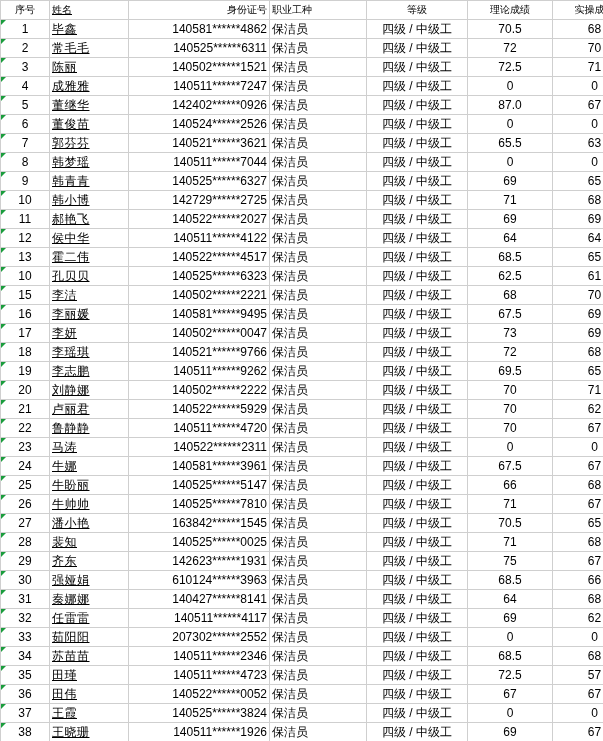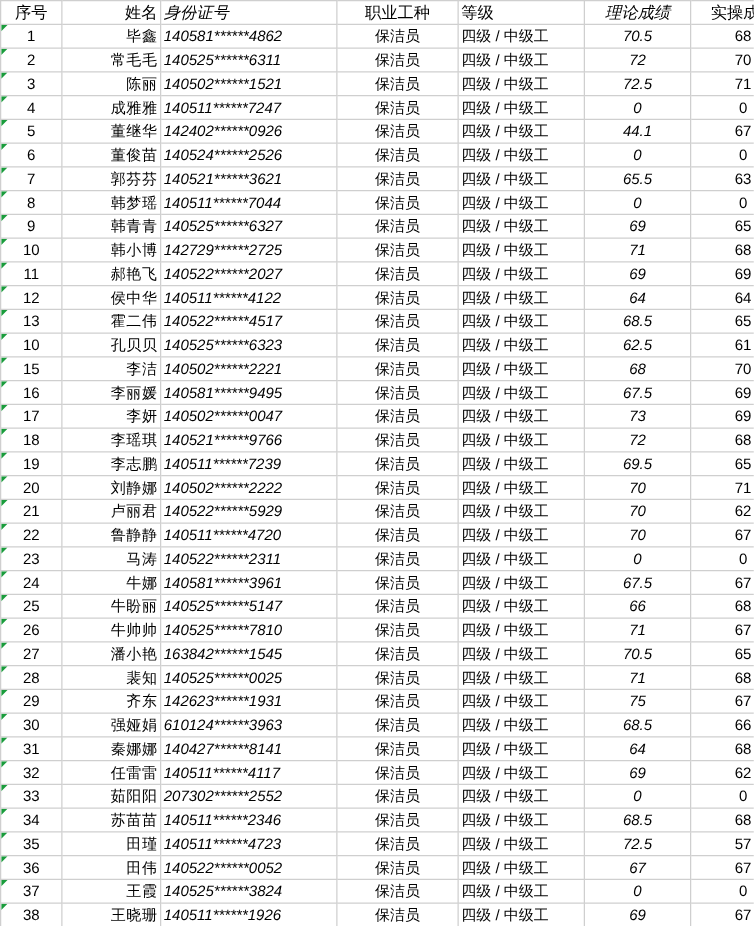--- a/index.html
+++ b/index.html
@@ -29,28 +29,28 @@
     border: 1px solid #cfcfcf;
     height: 18px;
     padding: 0 2px;
     overflow: hidden;
     white-space: nowrap;
     font-weight: normal;
   }
   thead td {
     font-weight: bold;
     text-align: center;
-    font-size: 13px;
+    font-size: 10px;
   }
   .c-idx   { width: 44px;  text-align: center; }
-  .c-name  { width: 74px;  text-align: right; }
-  .c-id    { width: 136px; text-align: left; font-style: italic; }
-  .c-job   { width: 92px;  text-align: center; padding-left: 4px; }
-  .c-level { width: 96px;  text-align: left; }
-  .c-theory{ width: 80px;  text-align: center; font-style: italic; }
+  .c-name  { width: 74px;  text-align: left; text-decoration: underline; }
+  .c-id    { width: 136px; text-align: right; }
+  .c-job   { width: 92px;  text-align: left; padding-left: 4px; }
+  .c-level { width: 96px;  text-align: center; }
+  .c-theory{ width: 80px;  text-align: center; }
   .c-prac  { width: 79px;  text-align: center; }
 
   td.cell-mark {
     position: relative;
   }
   
   td.cell-mark::before {
     content: "";
     position: absolute;
     top: 0;
@@ -114,21 +114,21 @@
           <td class="c-level">四级 / 中级工</td>
           <td class="c-theory">0</td>
           <td class="c-prac">0</td>
         </tr>
         <tr>
           <td class="c-idx cell-mark">5</td>
           <td class="c-name name-cell">董继华</td>
           <td class="c-id">142402******0926</td>
           <td class="c-job">保洁员</td>
           <td class="c-level">四级 / 中级工</td>
-          <td class="c-theory">44.1</td>
+          <td class="c-theory">87.0</td>
           <td class="c-prac">67</td>
         </tr>
         <tr>
           <td class="c-idx cell-mark">6</td>
           <td class="c-name name-cell">董俊苗</td>
           <td class="c-id">140524******2526</td>
           <td class="c-job">保洁员</td>
           <td class="c-level">四级 / 中级工</td>
           <td class="c-theory">0</td>
           <td class="c-prac">0</td>
@@ -237,21 +237,21 @@
           <td class="c-name name-cell">李瑶琪</td>
           <td class="c-id">140521******9766</td>
           <td class="c-job">保洁员</td>
           <td class="c-level">四级 / 中级工</td>
           <td class="c-theory">72</td>
           <td class="c-prac">68</td>
         </tr>
         <tr>
           <td class="c-idx cell-mark">19</td>
           <td class="c-name name-cell">李志鹏</td>
-          <td class="c-id">140511******7239</td>
+          <td class="c-id">140511******9262</td>
           <td class="c-job">保洁员</td>
           <td class="c-level">四级 / 中级工</td>
           <td class="c-theory">69.5</td>
           <td class="c-prac">65</td>
         </tr>
         <tr>
           <td class="c-idx cell-mark">20</td>
           <td class="c-name name-cell">刘静娜</td>
           <td class="c-id">140502******2222</td>
           <td class="c-job">保洁员</td>

